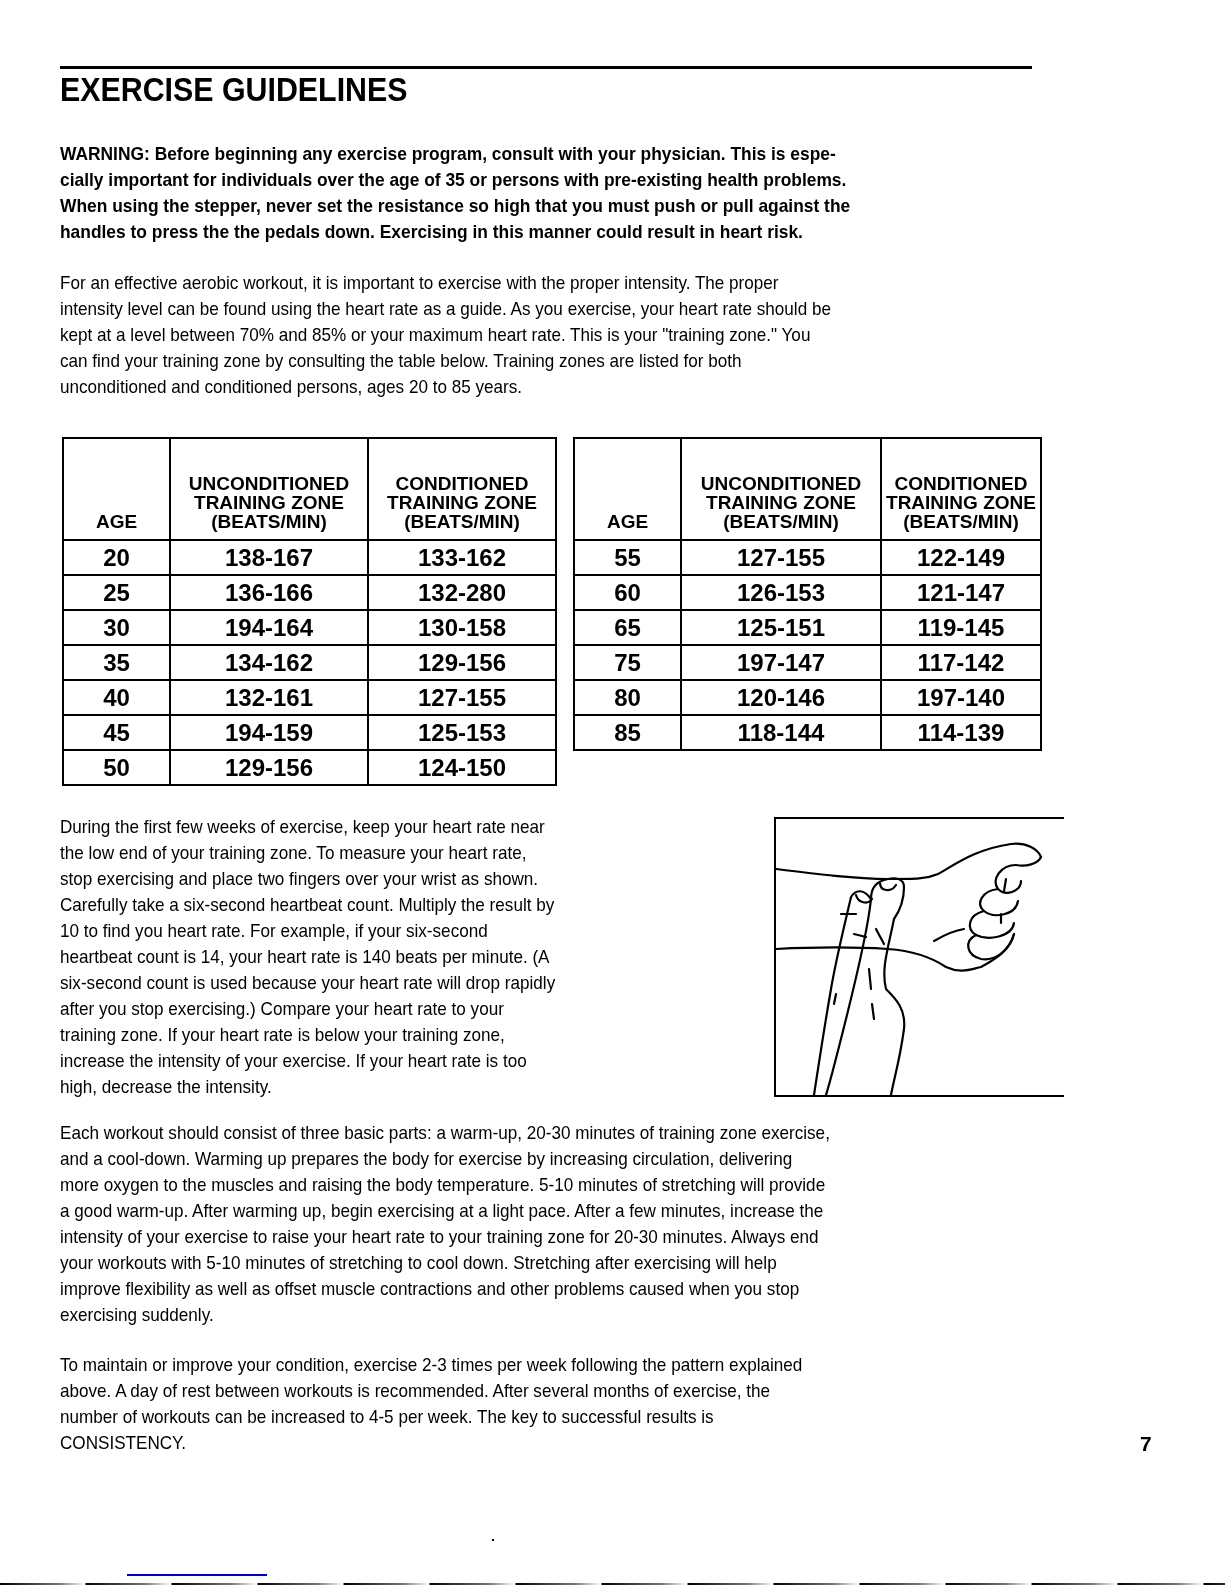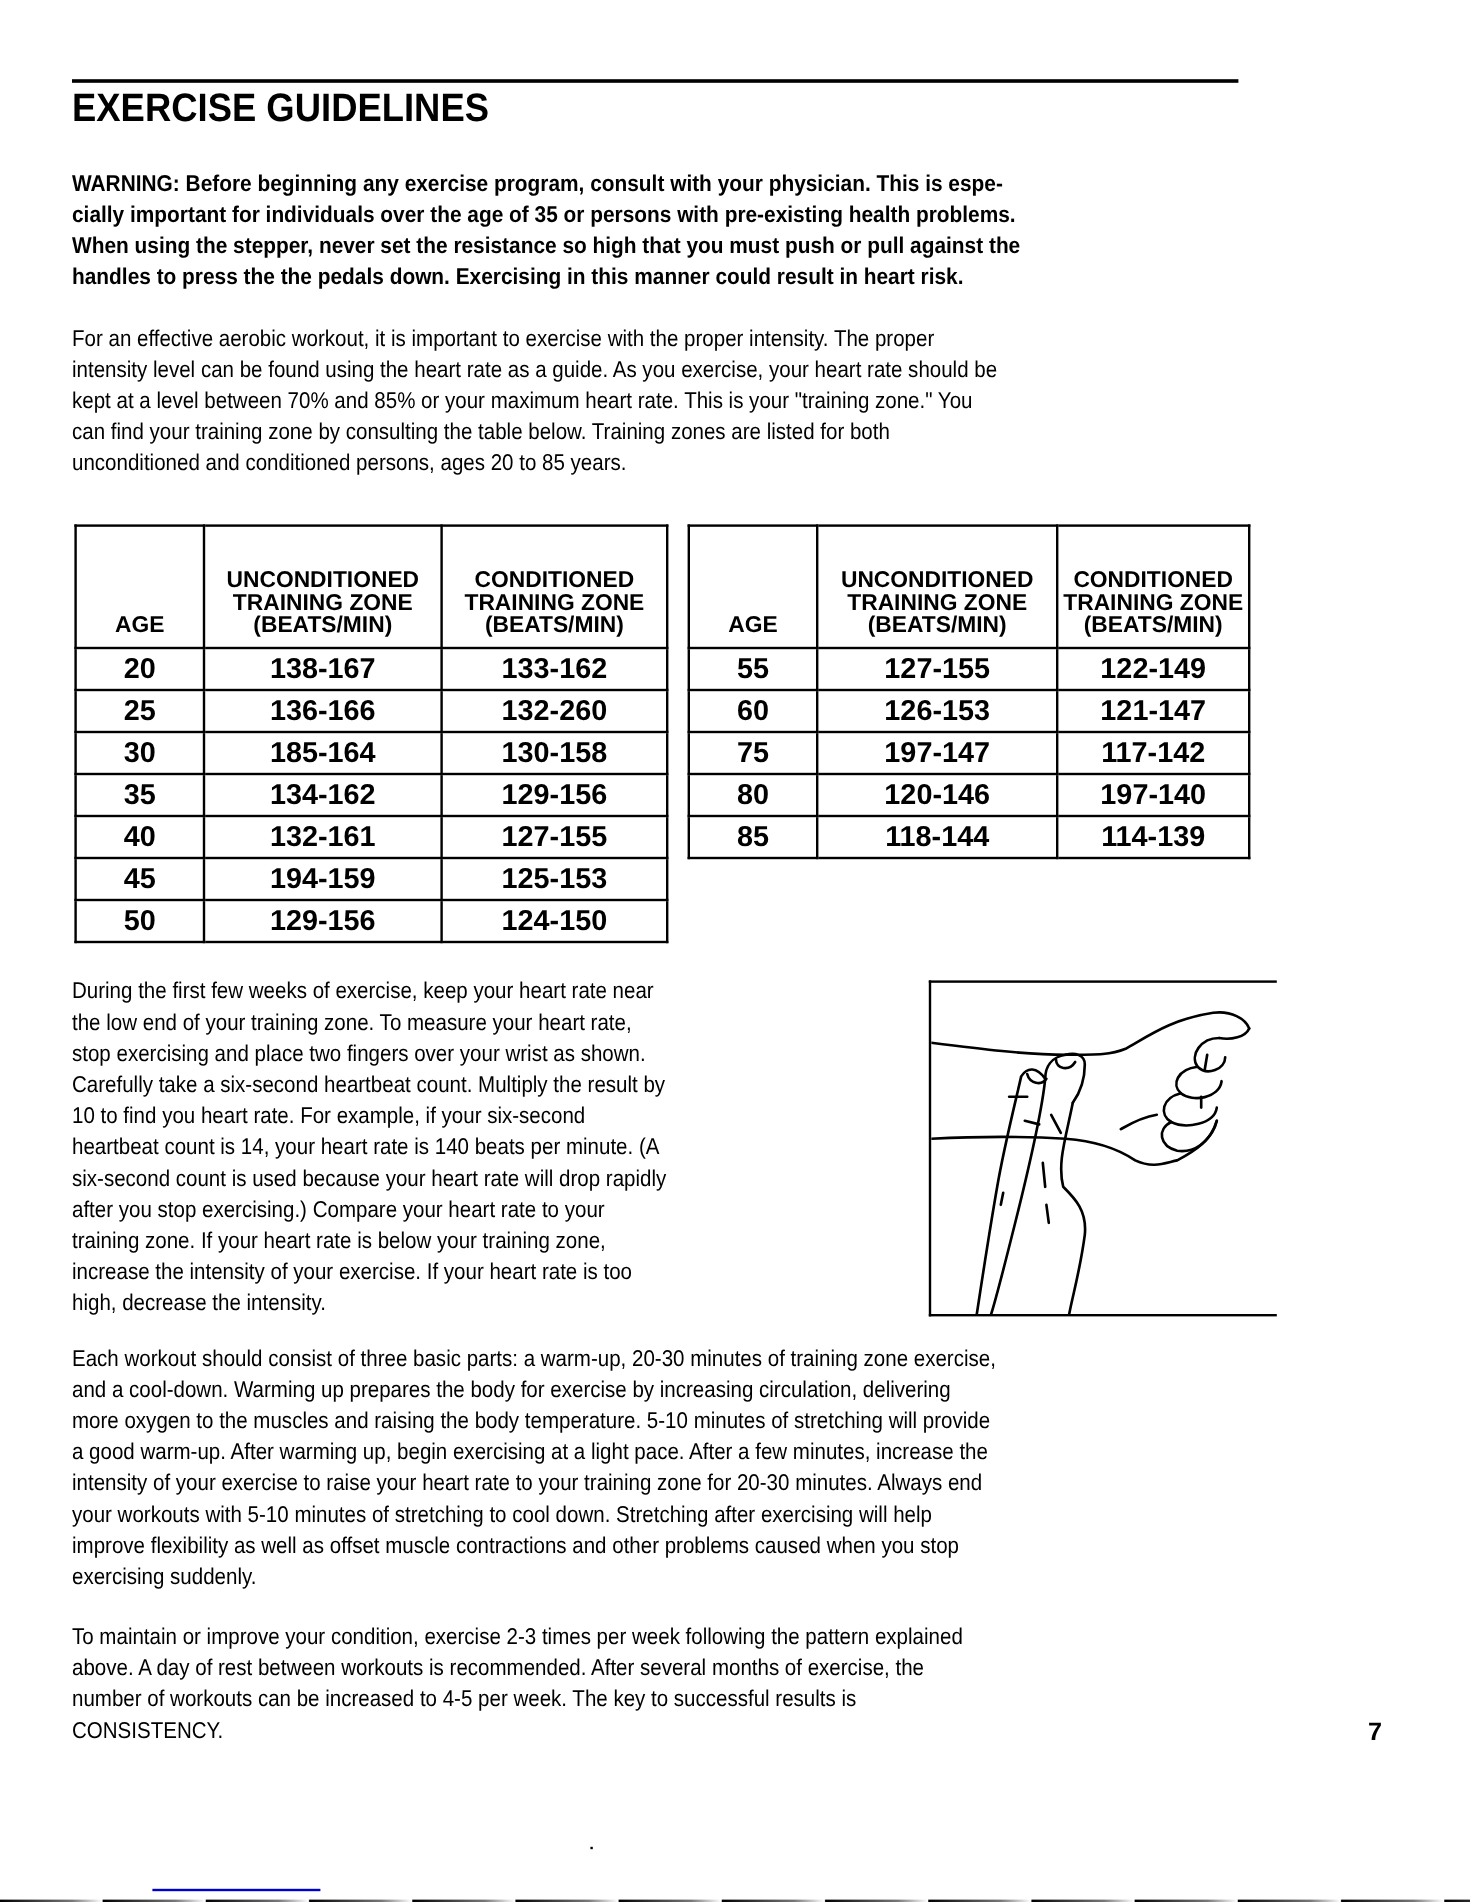--- a/index.html
+++ b/index.html
@@ -105,25 +105,25 @@
   </thead>
   <tbody>
     <tr>
         <td>20</td>
         <td>138-167</td>
         <td>133-162</td>
       </tr>
     <tr>
         <td>25</td>
         <td>136-166</td>
-        <td>132-260</td>
+        <td>132-280</td>
       </tr>
     <tr>
         <td>30</td>
-        <td>185-164</td>
+        <td>194-164</td>
         <td>130-158</td>
       </tr>
     <tr>
         <td>35</td>
         <td>134-162</td>
         <td>129-156</td>
       </tr>
     <tr>
         <td>40</td>
         <td>132-161</td>
@@ -161,20 +161,25 @@
   <tbody>
     <tr>
         <td>55</td>
         <td>127-155</td>
         <td>122-149</td>
       </tr>
     <tr>
         <td>60</td>
         <td>126-153</td>
         <td>121-147</td>
+      </tr>
+    <tr>
+        <td>65</td>
+        <td>125-151</td>
+        <td>119-145</td>
       </tr>
     <tr>
         <td>75</td>
         <td>197-147</td>
         <td>117-142</td>
       </tr>
     <tr>
         <td>80</td>
         <td>120-146</td>
         <td>197-140</td>

